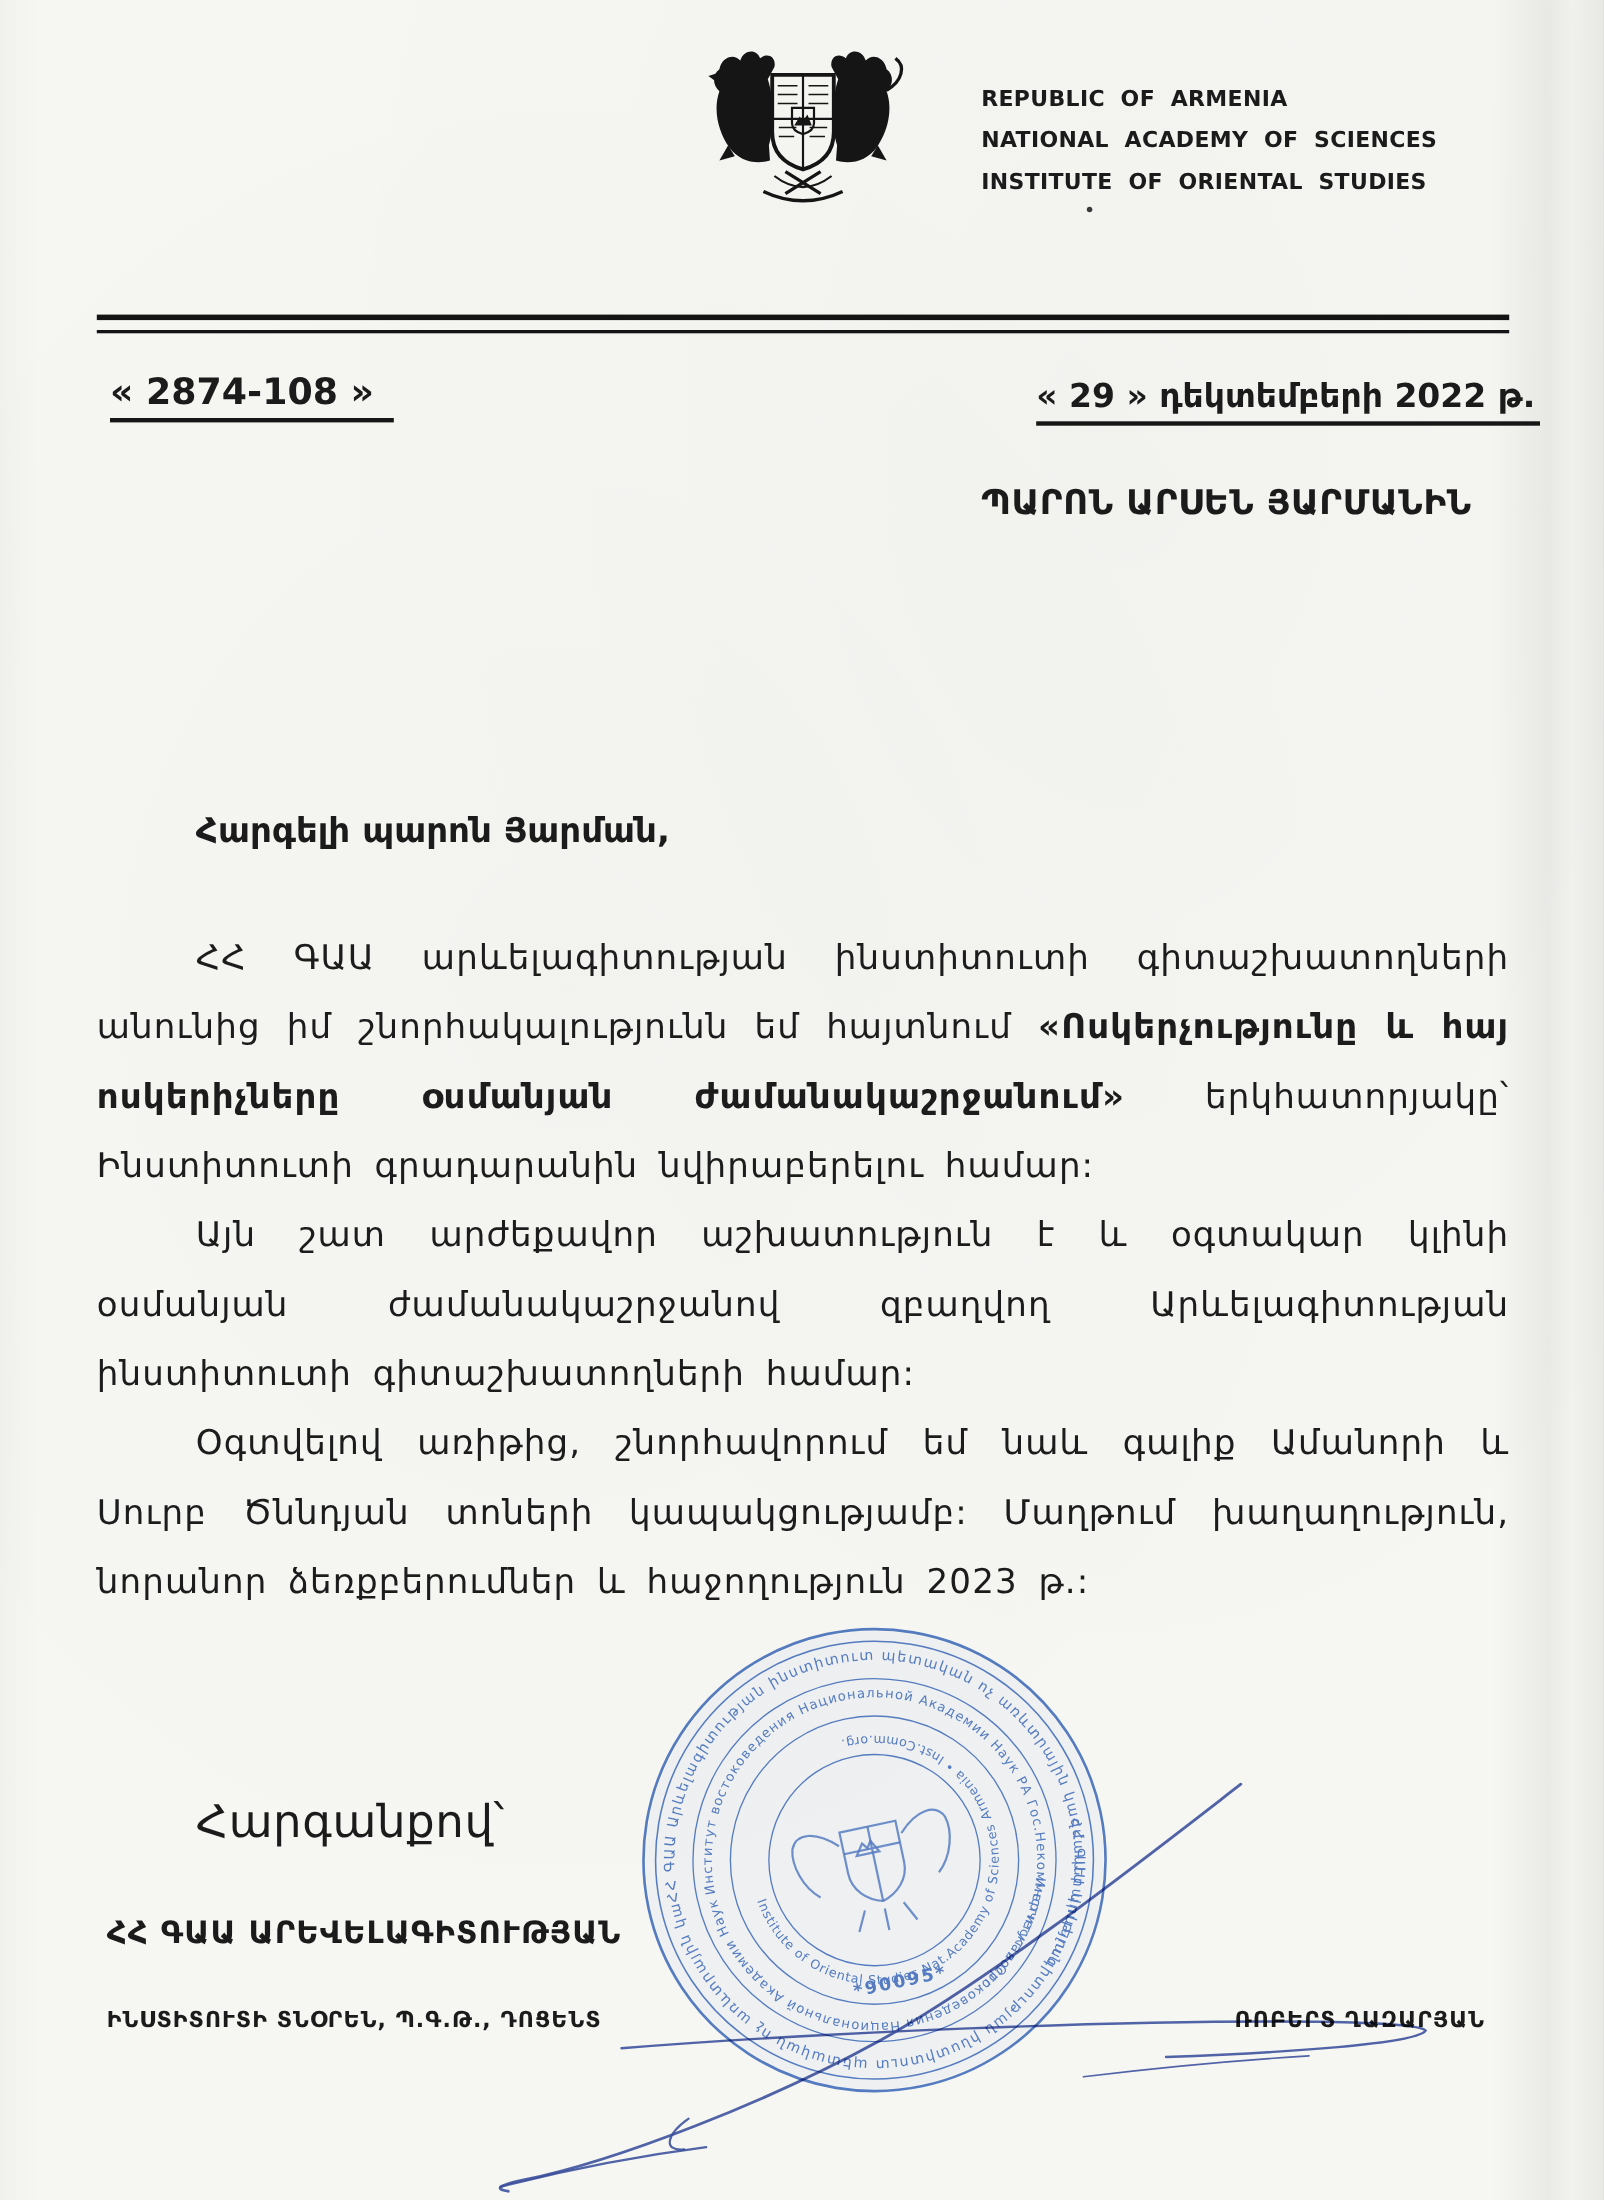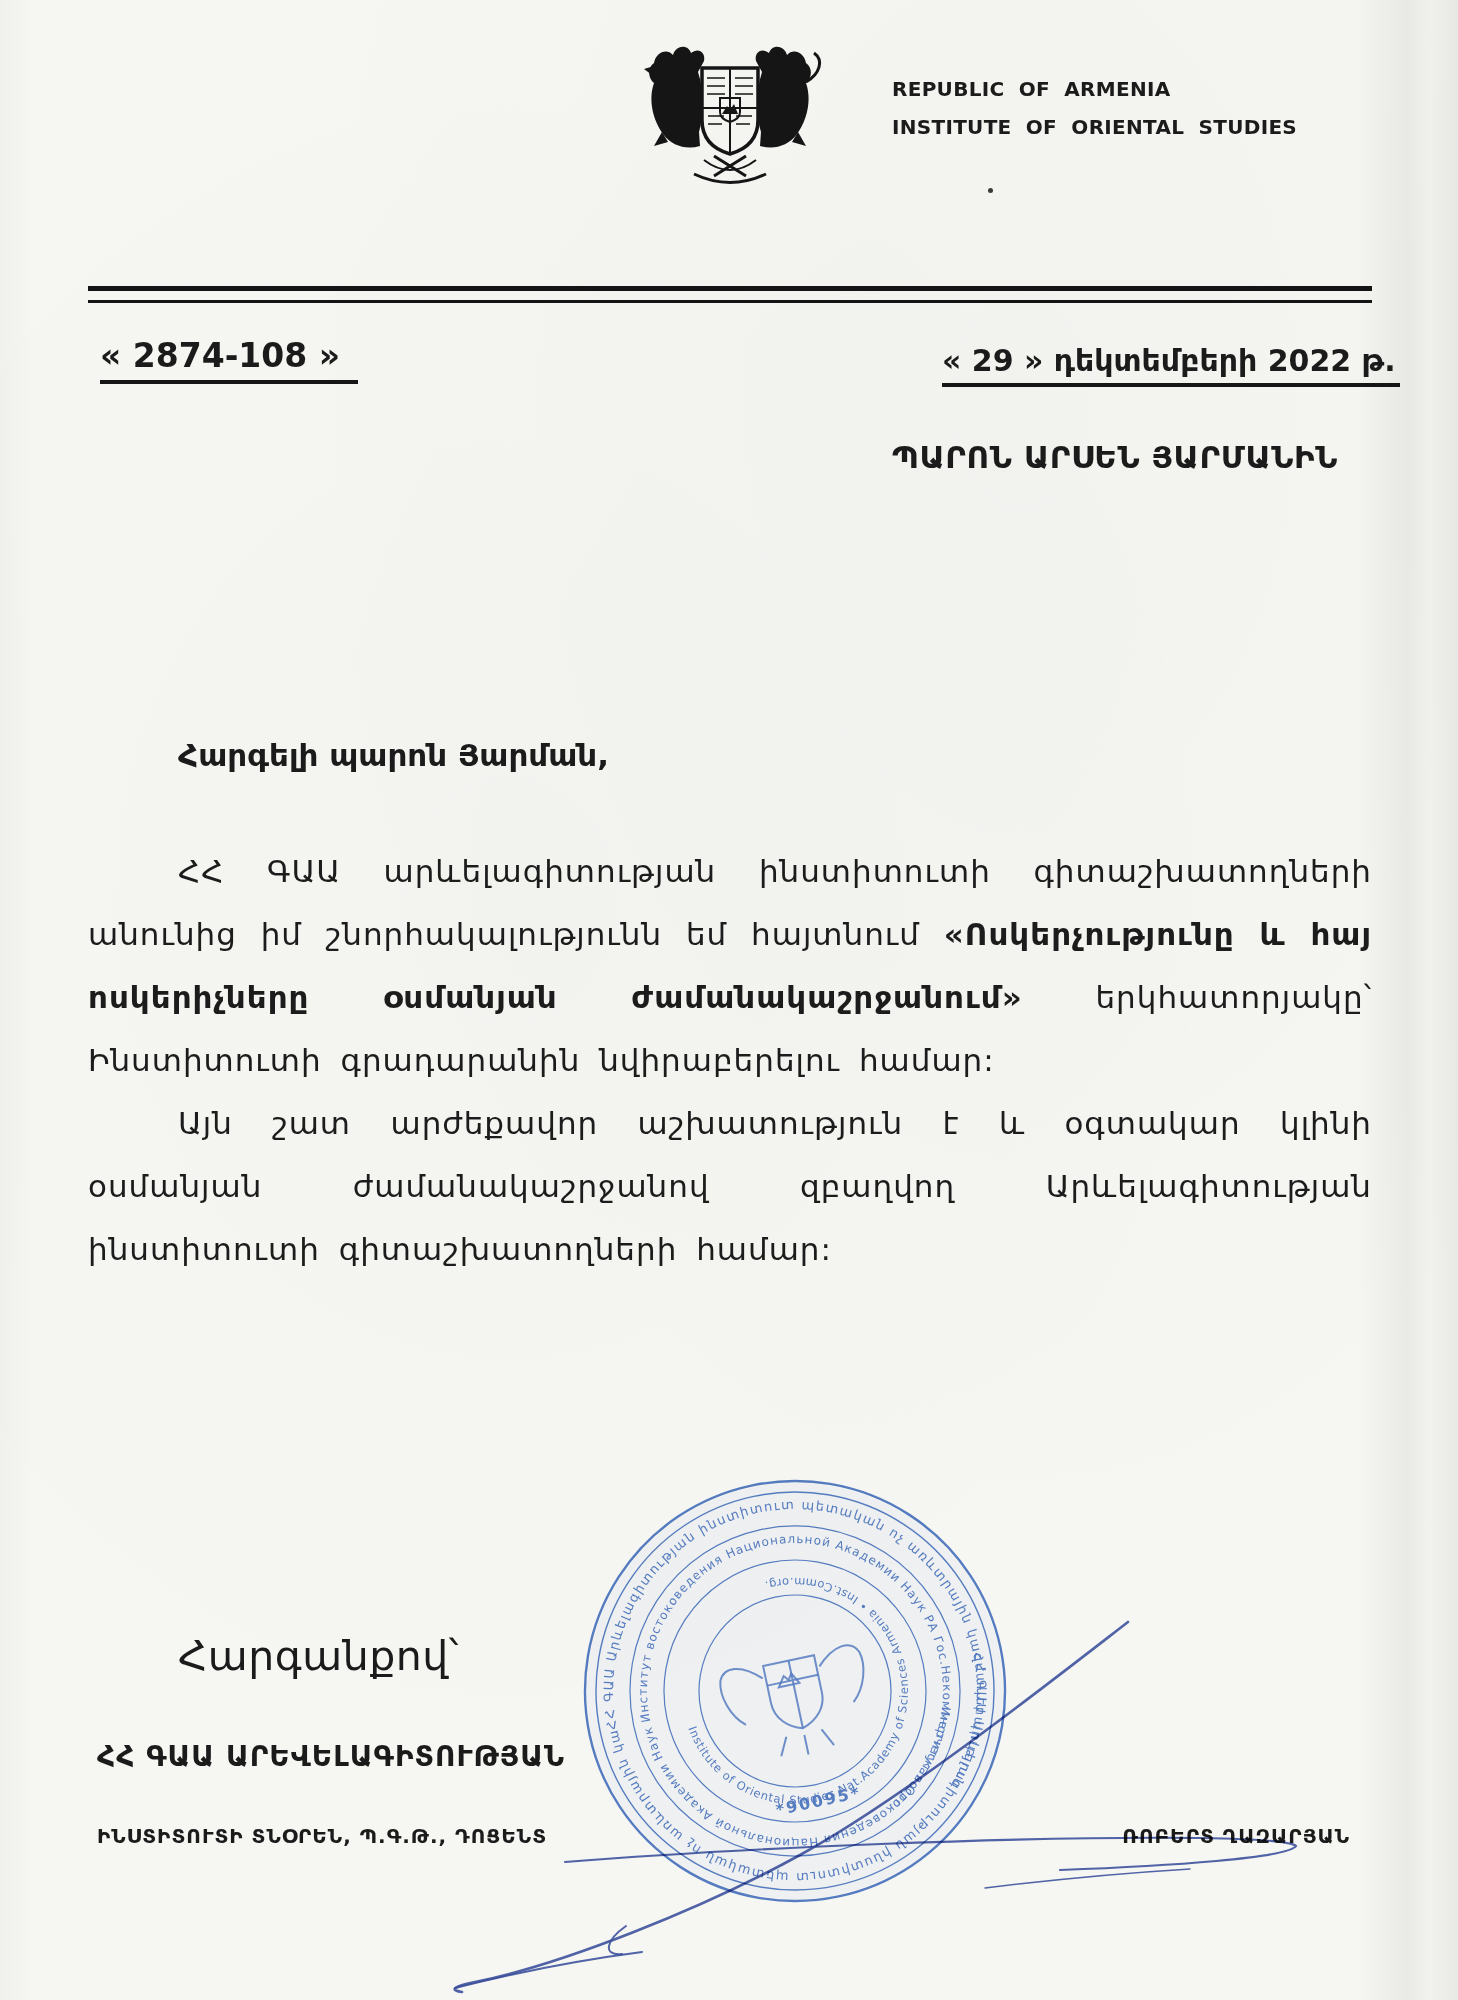--- a/index.html
+++ b/index.html
@@ -69,37 +69,39 @@
     <path d="M92 70 h20 v14 q0 7 -10 10 q-10 -3 -10 -10 z" fill="#f6f6f3" class="blk-line" style="stroke-width:2"></path>
     <path class="blk" d="M94 86 l5 -8 3 4 4 -6 4 10 z"></path>
 
     <path class="blk-line" stroke-width="3" d="M86 128 L118 148 M118 128 L86 148"></path>
     <path class="blk-line" stroke-width="2" d="M76 132 Q102 152 128 132"></path>
     <path class="blk-line" stroke-width="3" d="M66 146 Q102 163 138 146"></path>
   </svg>
 
   <div class="hdr-en">
     <div>REPUBLIC OF ARMENIA</div>
+    <div>NATIONAL ACADEMY OF SCIENCES</div>
     <div>INSTITUTE OF ORIENTAL STUDIES</div>
   </div>
 
   <div class="speck"></div>
 
   <div class="rule"></div>
 
   <div class="ref-no">« 2874-108 »</div>
   <div class="ref-date">« 29 » դեկտեմբերի 2022 թ.</div>
 
   <div class="addressee">ՊԱՐՈՆ ԱՐՍԵՆ ՅԱՐՄԱՆԻՆ</div>
 
   <div class="salutation">Հարգելի պարոն Յարման,</div>
 
   <div class="body">
     <p><span>ՀՀ ԳԱԱ արևելագիտության ինստիտուտի գիտաշխատողների անունից իմ շնորհակալությունն եմ հայտնում </span><b>«Ոսկերչությունը և հայ ոսկերիչները օսմանյան ժամանակաշրջանում»</b><span> երկհատորյակը՝ Ինստիտուտի գրադարանին նվիրաբերելու համար:</span></p>
     <p>Այն շատ արժեքավոր աշխատություն է և օգտակար կլինի օսմանյան ժամանակաշրջանով զբաղվող Արևելագիտության ինստիտուտի գիտաշխատողների համար:</p>
+    <p>Օգտվելով առիթից, շնորհավորում եմ նաև գալիք Ամանորի և Սուրբ Ծննդյան տոների կապակցությամբ: Մաղթում խաղաղություն, նորանոր ձեռքբերումներ և հաջողություն 2023 թ.:</p>
   </div>
 
   <div class="regards">Հարգանքով՝</div>
   <div class="sender1">ՀՀ ԳԱԱ ԱՐԵՎԵԼԱԳԻՏՈՒԹՅԱՆ</div>
   <div class="sender2">ԻՆՍՏԻՏՈՒՏԻ ՏՆՕՐԵՆ, Պ.Գ.Թ., ԴՈՑԵՆՏ</div>
   <div class="signer">ՌՈԲԵՐՏ ՂԱԶԱՐՅԱՆ</div>
 
   <svg class="stamp" viewBox="0 0 446 446" aria-hidden="true">
     <defs>
       <path id="ringA" d="M 41 223 A 182 182 0 1 1 405 223 A 182 182 0 1 1 41 223"></path>

